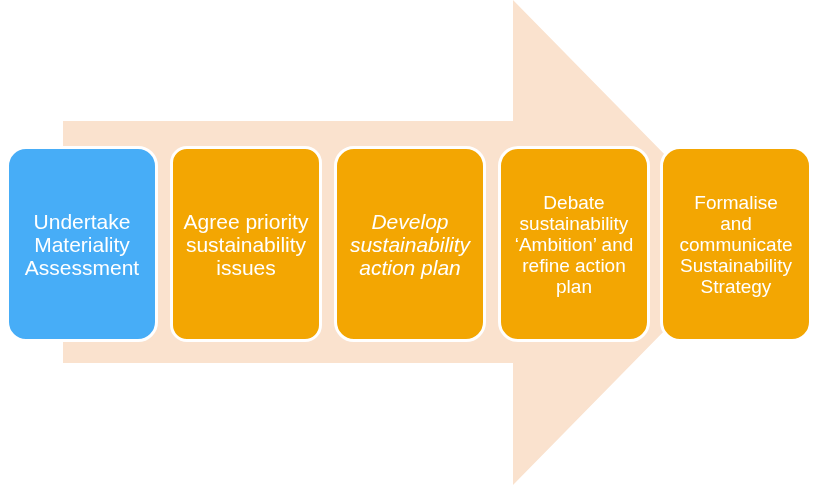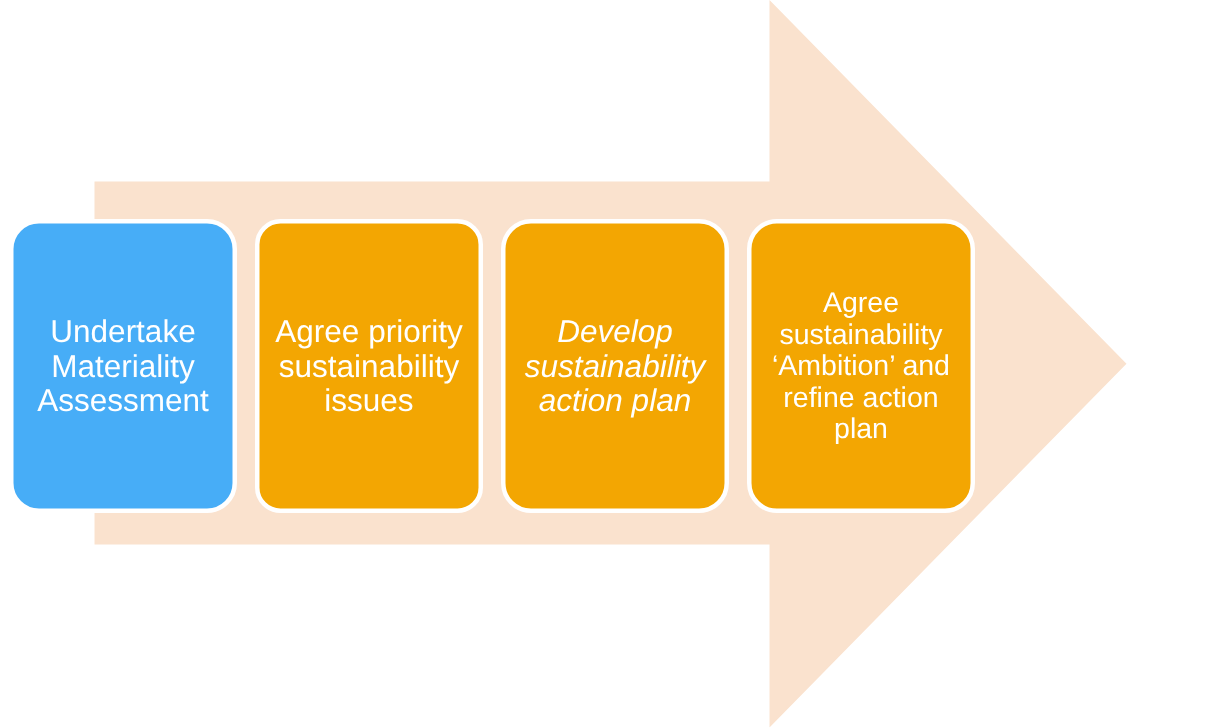--- a/index.html
+++ b/index.html
@@ -64,20 +64,25 @@
 Assessment</div>
 
   <div class="step s2" style="background: rgb(243, 166, 2); border-radius: 17px;">Agree priority
 sustainability
 issues</div>
 
   <div class="step s3" style="background: rgb(243, 166, 2); font-style: italic;">Develop
 sustainability
 action plan</div>
 
-  <div class="step s4 small" style="background: rgb(243, 166, 2);">Agree
+  <div class="step s4 small" style="background: rgb(243, 166, 2);">Debate
 sustainability
 ‘Ambition’ and
 refine action
 plan</div>
 
+  <div class="step s5 small" style="background: rgb(243, 166, 2);">Formalise
+and
+communicate
+Sustainability
+Strategy</div>
 
 </div>
 
 </body></html>

